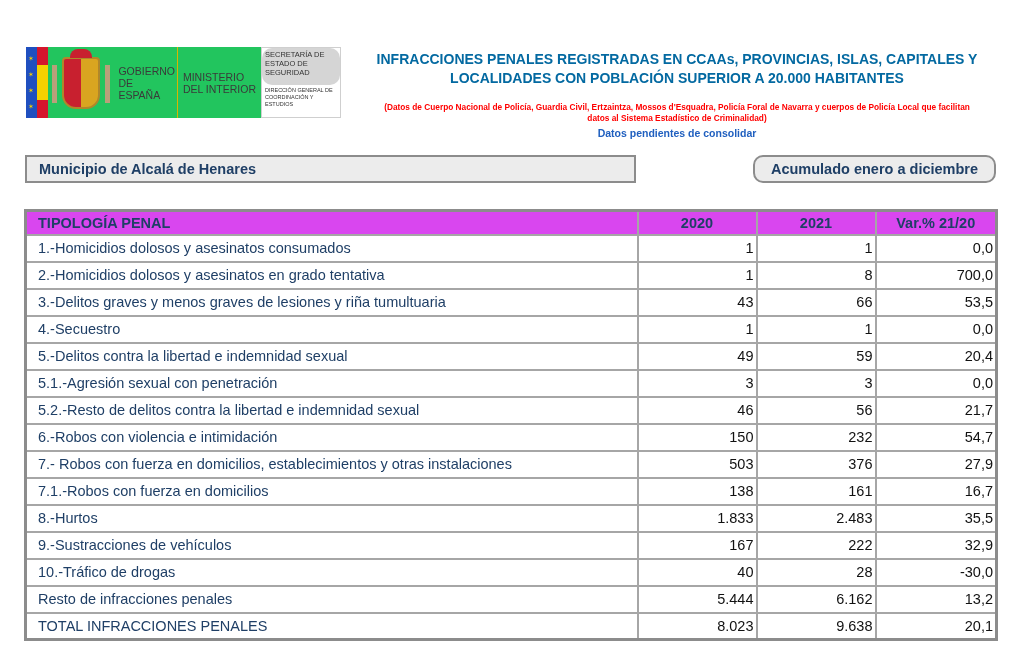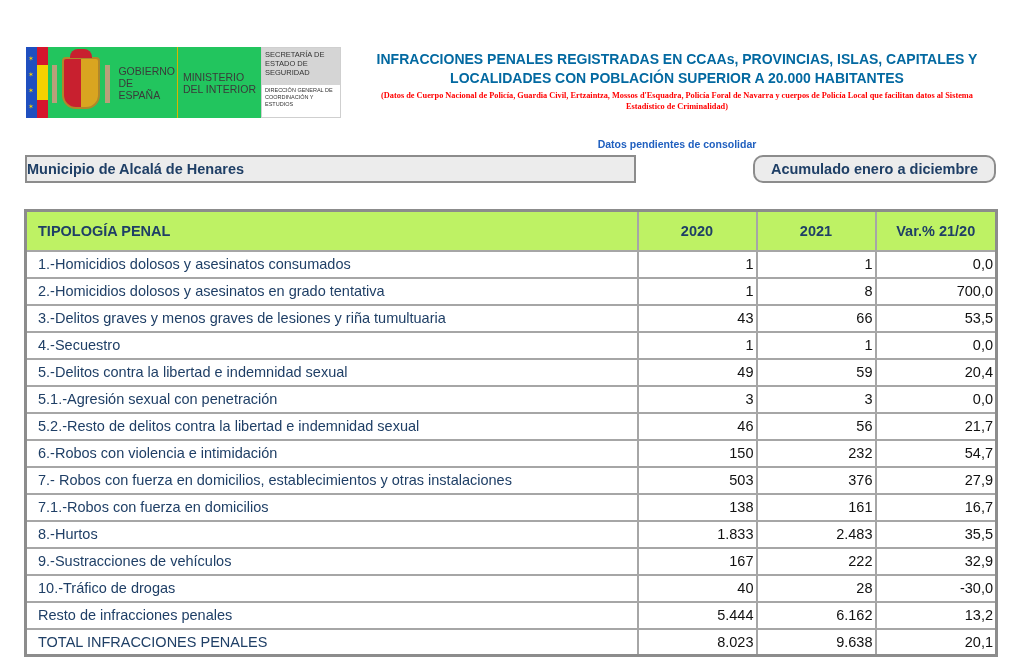--- a/index.html
+++ b/index.html
@@ -12,34 +12,34 @@
   .yellow { background:#22c55e; display:flex; align-items:center; }
   .shield-box { width:68px; height:71px; display:flex; align-items:center; justify-content:center; }
   .shield { width:34px; height:48px; background:linear-gradient(90deg,#c8202f 0 50%, #d9a520 50% 100%); border-radius:4px 4px 14px 14px; border:2px solid #b0872a; position:relative; }
   .shield::before { content:""; position:absolute; left:-12px; top:6px; width:5px; height:38px; background:#b8a07a; }
   .shield::after { content:""; position:absolute; right:-12px; top:6px; width:5px; height:38px; background:#b8a07a; }
   .crown { position:absolute; top:-10px; left:6px; width:22px; height:9px; background:#c8202f; border-radius:8px 8px 0 0; }
   .gob { width:60px; font-size:10.5px; line-height:12px; color:#3a3a3a; padding-left:4px; }
   .sep { width:1px; height:71px; background:#d9b400; }
   .min { width:80px; font-size:10.5px; line-height:12px; color:#3a3a3a; padding-left:5px; }
   .sec { width:80px; height:71px; display:flex; flex-direction:column; border:1px solid #cfcfcf; box-sizing:border-box; }
-  .sec .top { background:#d5d5d5; height:37px; font-size:7.5px; line-height:9px; color:#333; padding:2px 3px; box-sizing:border-box; }
+  .sec .top { background:#d5d5d5; height:37px; font-size:7.5px; line-height:9px; color:#333; padding:2px 3px; box-sizing:border-box;border-radius:10px; }
   .sec .bot { background:#ffffff; flex:1; font-size:5.5px; line-height:7px; color:#333; padding:2px 3px; box-sizing:border-box; }
 
   .title { position:absolute; left:372px; top:50px; width:610px; text-align:center; font-weight:bold; font-size:14px; line-height:19px; color:#0369a1; }
-  .subtitle { position:absolute; left:372px; top:90px; width:610px; text-align:center; font-weight:bold; font-size:8.3px; line-height:11px; color:#ff0000;font-family:Liberation Serif, serif; }
-  .pending { position:absolute; left:372px; top:127px; width:610px; text-align:center; font-weight:bold; font-size:10.5px; color:#1f5fbf;margin-top:11px; }
+  .subtitle { position:absolute; left:372px; top:102px; width:610px; text-align:center; font-weight:bold; font-size:8.3px; line-height:11px; color:#ff0000; }
+  .pending { position:absolute; left:372px; top:127px; width:610px; text-align:center; font-weight:bold; font-size:10.5px; color:#1f5fbf; }
 
   .box { position:absolute; background:#ececec; border:2px solid #8c8c8c; box-sizing:border-box; font-weight:bold; font-size:14.5px; color:#1f3f66; display:flex; align-items:center; }
-  .muni { left:25px; top:155px; width:611px; height:28px; padding-left:0; }
+  .muni { left:25px; top:155px; width:611px; height:28px; padding-left:12px; }
   .acum { left:753px; top:155px; width:243px; height:28px; justify-content:center;border-radius:10px; }
 
   table { position:absolute; left:24px; top:209px; border-collapse:collapse; border:3px solid #8c8c8c; font-size:14.5px; color:#1f3f66; }
   td, th { border:2px solid #a6a6a6; height:23px; padding:0 2px 0 11px; box-sizing:border-box; }
-  th { background:#bef264; font-weight:bold; text-align:left; height:40px; }
+  th { background:#d946ef; font-weight:bold; text-align:left; height:24px; }
   th.num { text-align:center; padding:0;margin-top:26px; }
   td.num { text-align:right; color:#111; padding:0 2px 0 0; }
   col.c0 { width:612px; } col.c1 { width:119px; } col.c2 { width:119px; } col.c3 { width:121px; }
   tr.row td { height:27px;margin-top:46px; }
 </style>
 </head>
 <body>
 
 <div class="logo">
   <div class="flag">

